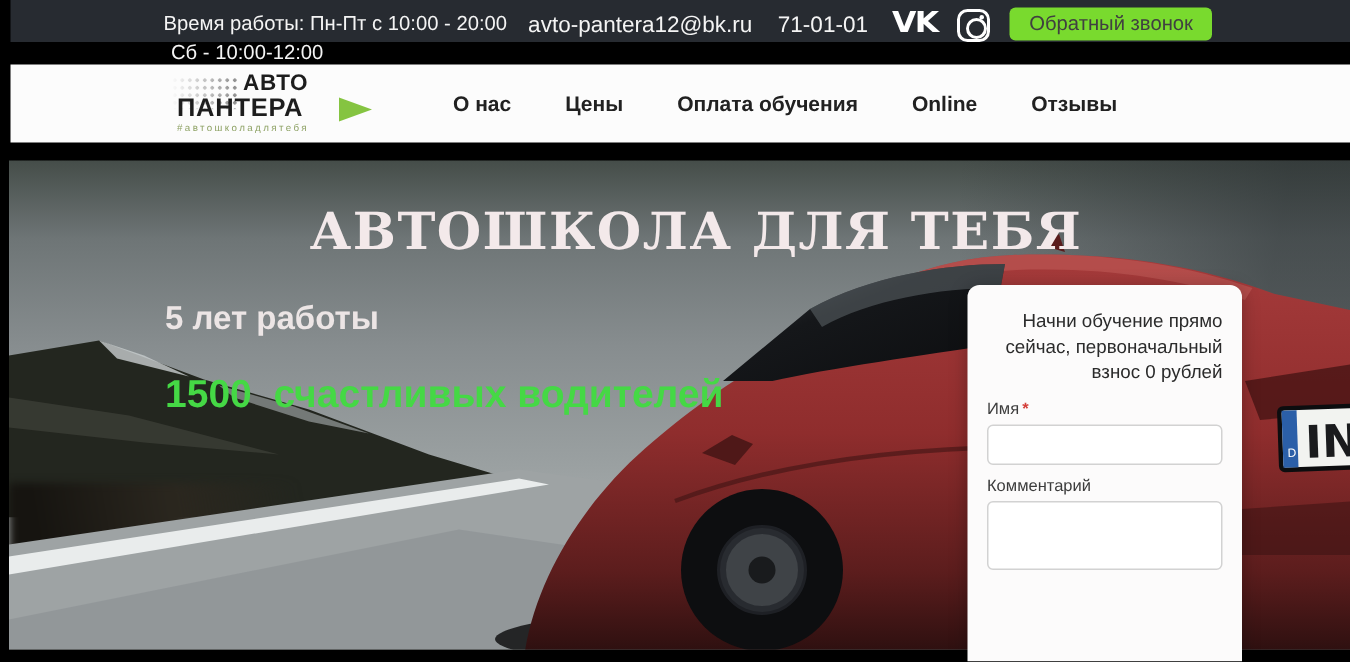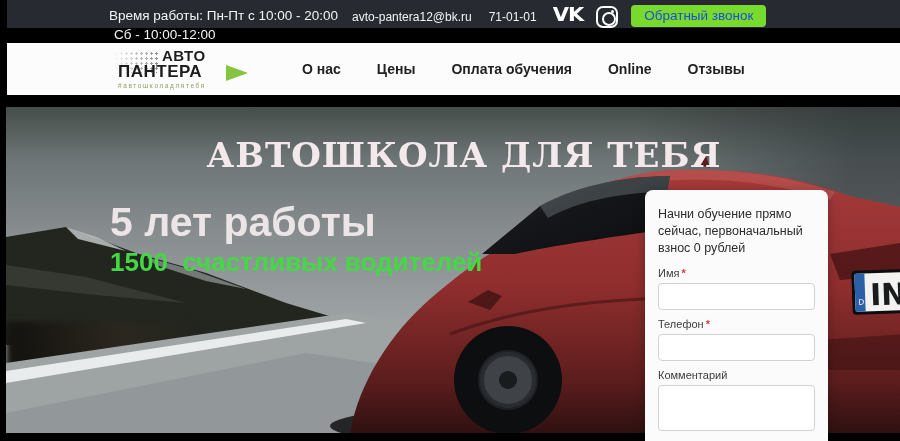--- a/index.html
+++ b/index.html
@@ -5,32 +5,32 @@
   * { margin:0; padding:0; box-sizing:border-box; }
   html,body { background:#000; }
   body { font-family:"Liberation Sans", sans-serif; }
   .screen { position:relative; width:900px; height:441px; background:#000; overflow:hidden; }
 
   
   .topbar { position:absolute; left:7px; right:0; top:0; height:28px; background:#272b31;
             display:flex; align-items:flex-start; padding:6px 0 0 102px; color:#f4f4f4; }
   .hours { font-size:13.5px; line-height:19px; white-space:nowrap; }
   .hours .l2 { padding-left:5px; }
-  .tb-item { font-size:12px; line-height:20px; white-space:nowrap; margin-top:1px; }
+  .tb-item { font-size:15px; line-height:20px; white-space:nowrap; margin-top:1px; }
   .email { margin-left:14px; }
   .phone { margin-left:17px; }
   .vk { margin-left:16px; margin-top:-3px; font-weight:bold; font-size:21px; letter-spacing:-1px;
         color:#fff; font-family:"DejaVu Sans", sans-serif; transform:scaleY(.92); }
   .ig { position:relative; margin-left:13px; margin-top:0; width:22px; height:22px;
         border:2px solid #fff; border-radius:7px; }
   .ig::before { content:""; position:absolute; left:4px; top:4px; width:10px; height:10px;
                 border:2px solid #fff; border-radius:50%; }
   .ig::after { content:""; position:absolute; right:2px; top:2px; width:3px; height:3px;
                background:#fff; border-radius:50%; }
-  .callback { margin-left:13px; margin-top:-1px; background:#79da2e; color:#1d4ed8;
+  .callback { margin-left:13px; margin-top:-1px; background:#79da2e; color:#404040;
               font-size:13.5px; padding:3px 13px 4px; border-radius:4px; border:none; cursor:pointer; }
 
   
   .nav { position:absolute; left:7px; right:0; top:43px; height:52px; background:#fcfcfc;
          display:flex; align-items:center; }
   .logo { position:relative; margin-left:111px; width:135px; }
   .logo-dots { position:absolute; left:-4px; top:2px; width:46px; height:22px;
                background:radial-gradient(#6b6b6b 34%, transparent 36%);
                background-size:5px 5px; opacity:.8;
                -webkit-mask-image:linear-gradient(to left, #000, transparent);
@@ -53,29 +53,29 @@
   .mountain { position:absolute; left:0; top:118px; width:420px; height:120px; }
   .bush { position:absolute; left:0; top:215px; width:260px; height:80px;
           background:linear-gradient(80deg,#161410 10%, #2b271f 45%, transparent 75%);
           filter:blur(3px); }
   .road { position:absolute; left:0; bottom:0; width:640px; height:120px; }
   .heroimg-car { position:absolute; left:324px; top:27px; width:576px; height:300px; }
 
   .hero-title { position:absolute; left:0; width:100%; top:28px; text-align:center; padding-left:22px;
                 font-family:"DejaVu Serif","Liberation Serif",serif; font-weight:bold;
                 font-size:34px; letter-spacing:1px; color:#f3e9ea; }
-  .hl1 { position:absolute; left:104px; top:92px; font-size:41px; font-weight:700; color:#ece5e5; }
+  .hl1 { position:absolute; left:104px; top:92px; font-size:22px; font-weight:700; color:#ece5e5; }
   .hl2 { position:absolute; left:104px; top:140px; font-size:26px; font-weight:700; white-space:pre; }
   .hl3 { position:absolute; left:107px; top:210px; font-size:27px; font-weight:400; color:#f2f1f1; }
 
   
   .card { position:absolute; left:645px; top:190px; width:183px; height:300px;
           background:#fcfbfb; border-radius:8px; box-shadow:0 2px 12px rgba(0,0,0,.28);
           padding:16px 13px 0; z-index:5; }
-  .card-head { font-size:12.5px; line-height:1.35; color:#2b2b2b; text-align:left; margin-bottom:10px; }
+  .card-head { font-size:12.5px; line-height:1.35; color:#2b2b2b; text-align:right; margin-bottom:10px; }
   .fld { margin-bottom:8px; }
   .fld label { display:block; font-size:11px; color:#3c3c3c; margin-bottom:4px; }
   .req { color:#d43f3a; font-weight:bold; margin-left:2px; }
   .fld input, .fld textarea { width:100%; background:#fff; border:1px solid #d2d2d2;
           border-radius:4px; height:27px; font-size:12px; padding:2px 6px;
           font-family:"Liberation Sans",sans-serif; resize:none; }
   .fld textarea { height:46px; }
 </style>
 </head>
 <body>
@@ -188,26 +188,20 @@
   <div class="card">
     <div class="card-head">Начни обучение прямо сейчас, первоначальный взнос 0 рублей</div>
 
     <div class="fld">
       <label>
         <span>Имя</span><span class="req">*</span>
       </label>
       <input type="text" style="">
     </div>
 
-    <div class="fld">
-      <label>
-        <span>Телефон</span><span class="req">*</span>
-      </label>
-      <input type="text" style="">
-    </div>
 
     <div class="fld">
       <label>
         <span>Комментарий</span><span class="req"></span>
       </label>
       <textarea style=""></textarea>
     </div>
 
   </div>
 

